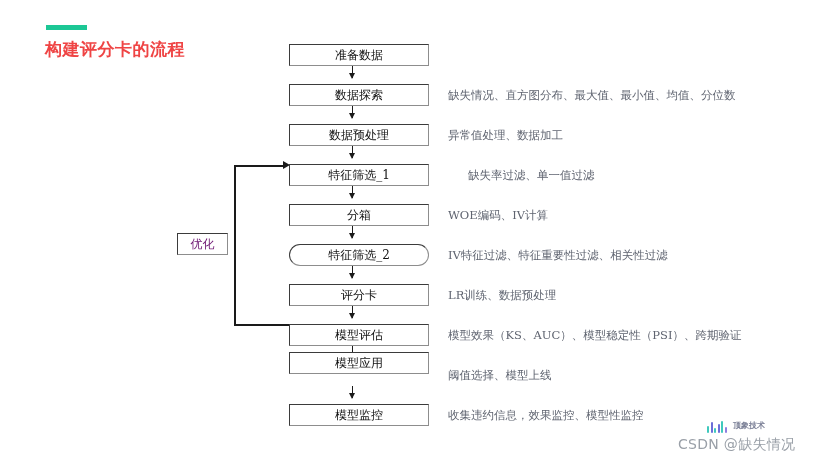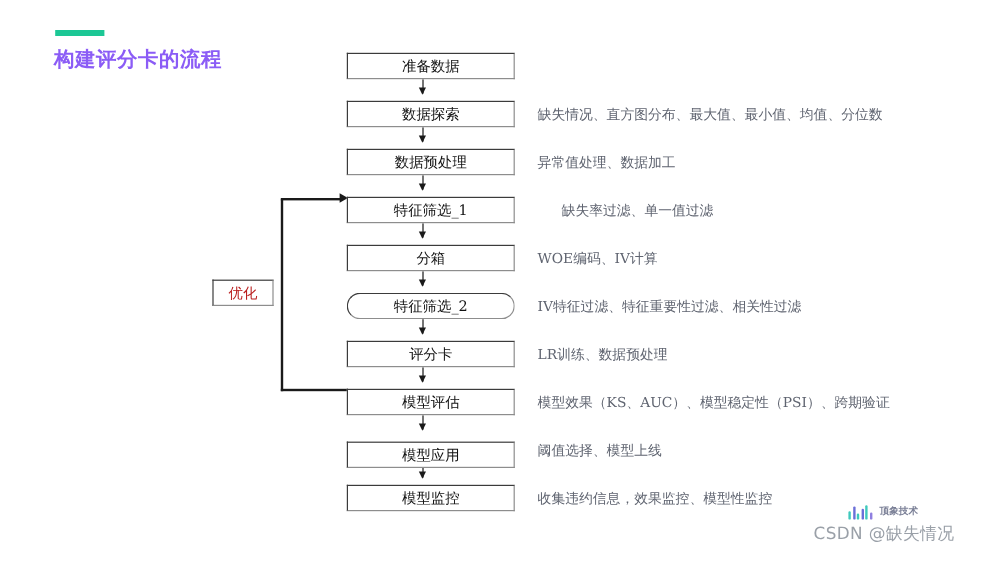--- a/index.html
+++ b/index.html
@@ -32,21 +32,21 @@
     height: 5px;
     background: #1cc795;
   }
   #page-title {
     position: absolute;
     left: 45px;
     top: 38px;
     font-family: "DejaVu Sans", sans-serif;
     font-weight: bold;
     font-size: 17px;
-    color: #8b5cf6;
+    color: #ef4444;
     letter-spacing: 0.5px;
     white-space: nowrap;
   }
 
   
   #flow {
     position: absolute;
     left: 0; top: 0;
     width: 830px;
     height: 470px;
@@ -111,21 +111,21 @@
     position: absolute;
     left: 177px;
     top: 233px;
     width: 51px;
     height: 22px;
     box-sizing: border-box;
     border: 1px solid #8d8d8d;
     border-top-color: #3b3b3b;
     border-left-color: #3b3b3b;
     background: #ffffff;
-    color: #b91c1c;
+    color: #701a75;
     font-family: "DejaVu Serif", serif;
     font-size: 12px;
     line-height: 20px;
     text-align: center;
     white-space: nowrap;
   }
 
   
   .note {
     position: absolute;
@@ -208,21 +208,21 @@
     <div id="opt-box">优化</div>
 
     <div class="node" style="top:44px;">准备数据</div>
     <div class="node" style="top:84px;">数据探索</div>
     <div class="node" style="top:124px;">数据预处理</div>
     <div class="node" style="top:164px;">特征筛选_1</div>
     <div class="node" style="top:204px;">分箱</div>
     <div class="node" style="top:244px;border-radius:11px;">特征筛选_2</div>
     <div class="node" style="top:284px;">评分卡</div>
     <div class="node" style="top:324px;">模型评估</div>
-    <div class="node" style="top:368px;">模型应用</div>
+    <div class="node" style="top:352px;">模型应用</div>
     <div class="node" style="top:404px;">模型监控</div>
 
     <div class="note" style="top:88px;">缺失情况、直方图分布、最大值、最小值、均值、分位数</div>
     <div class="note" style="top:128px;">异常值处理、数据加工</div>
     <div class="note" style="top:168px;margin-left:20px;">缺失率过滤、单一值过滤</div>
     <div class="note" style="top:208px;">WOE编码、IV计算</div>
     <div class="note" style="top:248px;">IV特征过滤、特征重要性过滤、相关性过滤</div>
     <div class="note" style="top:288px;">LR训练、数据预处理</div>
     <div class="note" style="top:328px;">模型效果（KS、AUC）、模型稳定性（PSI）、跨期验证</div>
     <div class="note" style="top:368px;">阈值选择、模型上线</div>

